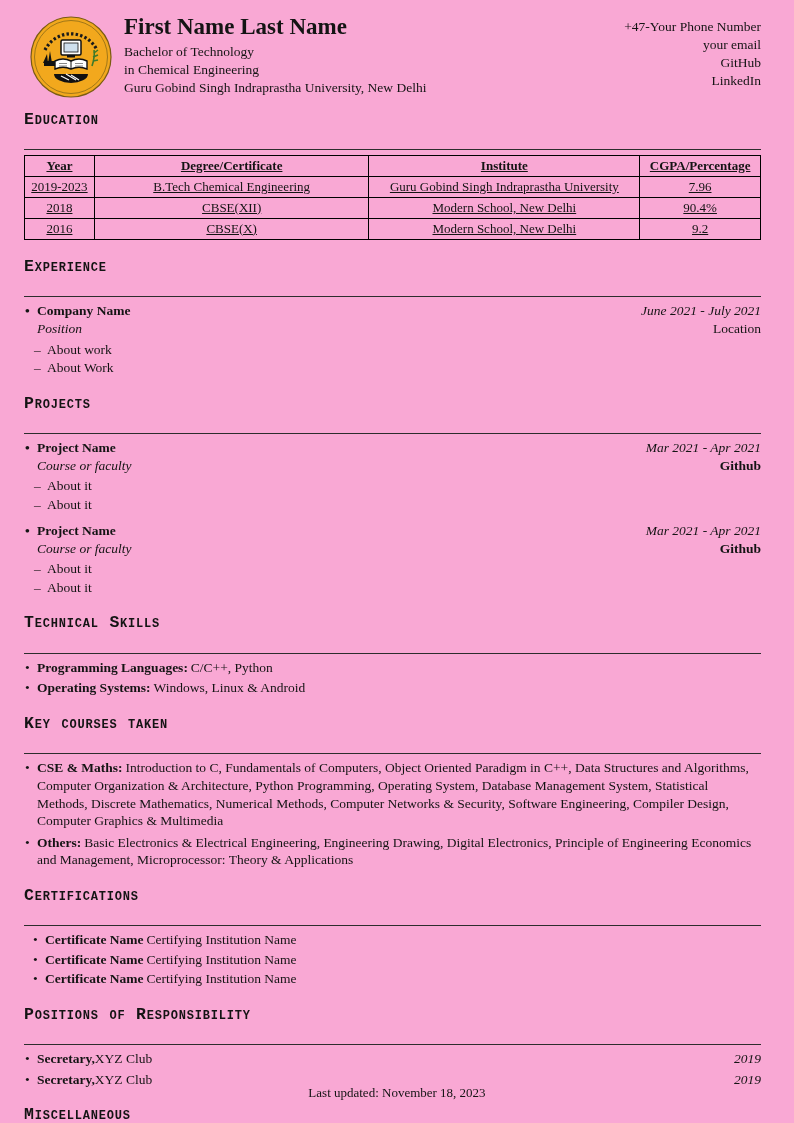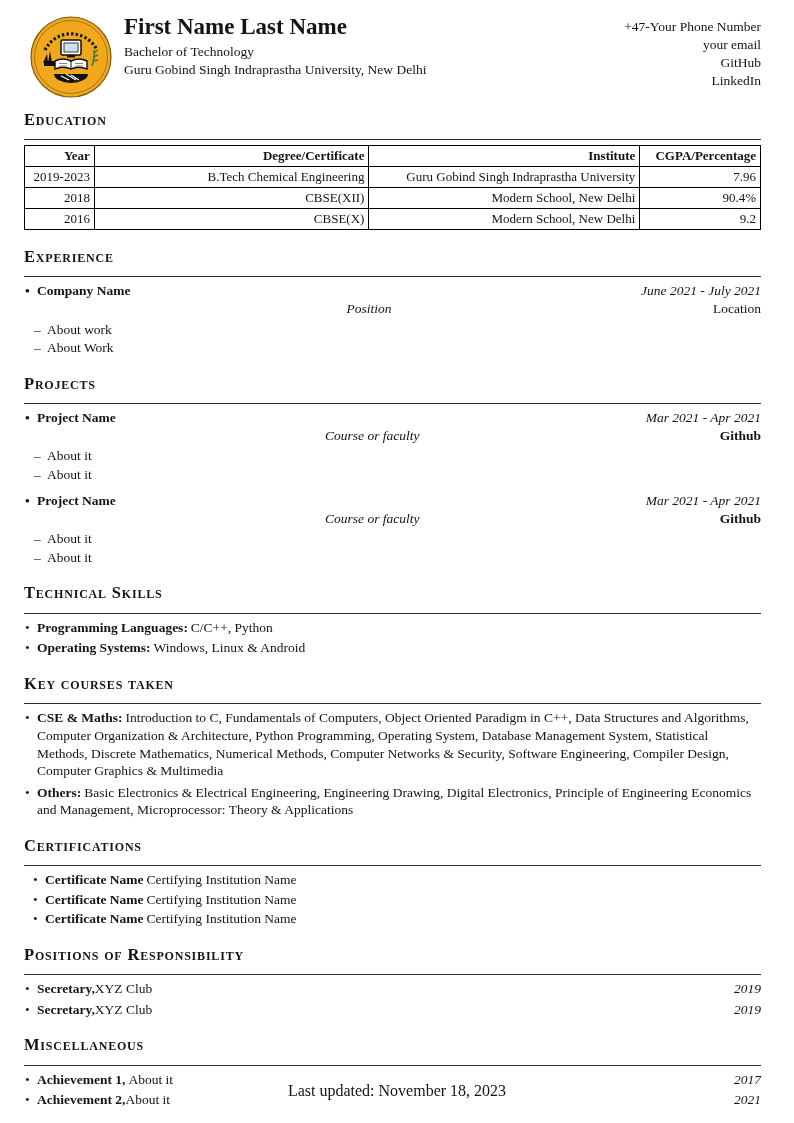--- a/index.html
+++ b/index.html
@@ -1,68 +1,68 @@
 <!DOCTYPE html>
 <html><head>
 <meta charset="utf-8">
 <style>
   html,body{margin:0;padding:0;background:#e9e9e9;}
   .page{
-    width:794px;height:1123px;background:#ffffff;position:relative;
+    width:794px;height:1123px;background:#f9a8d4;position:relative;
     font-family:"Liberation Serif", serif;color:#141414;font-size:13.5px;
     line-height:1.3;overflow:hidden;margin:0 auto;
   }
   .content{padding:14px 33px 0 24px;}
 
   
   .header{display:flex;align-items:flex-start;}
   .logo-wrap{width:82px;height:82px;margin:2px 6px 0 6px;flex:none;}
   .head-left{flex:1;padding-left:6px;}
   .name{font-size:23px;font-weight:bold;line-height:1.15;margin-bottom:3px;}
   .head-line{font-size:13.5px;line-height:1.33;}
   .head-right{text-align:right;font-size:13.5px;line-height:1.33;padding-top:4px;}
   .head-right .contact{display:block;cursor:pointer;}
 
   
   .section{margin-top:16px;}
   .section.first{margin-top:11px;}
   .sec-title{
     font-size:16.5px;font-variant:small-caps;font-weight:bold;letter-spacing:0.8px;
-    border-bottom:1.6px solid #2d2d2d;padding-bottom:9px;margin:0 0 5px 0;
+    border-bottom:1.6px solid #2d2d2d;padding-bottom:19px;margin:0 0 5px 0;font-family:Liberation Mono, monospace;
   }
 
   
   table.edu{width:100%;border-collapse:collapse;margin-top:1px;font-size:13px;}
-  table.edu th,table.edu td{border:1px solid #000;text-align:right;padding:1.5px 4px;}
+  table.edu th,table.edu td{border:1px solid #000;text-align:center;padding:1.5px 4px;text-decoration:underline;}
   table.edu th{font-weight:bold;}
   col.c1{width:9.5%;}col.c2{width:37.3%;}col.c3{width:36.8%;}col.c4{width:16.4%;}
 
   
   .row{display:flex;justify-content:space-between;align-items:baseline;}
   .grow{flex:1;}
   .right{text-align:right;white-space:nowrap;padding-left:12px;}
   .it{font-style:italic;}
   .b{font-weight:bold;}
   .bullet{position:relative;padding-left:13px;}
   .bullet::before{content:"\2022";position:absolute;left:1px;}
   .dash{position:relative;padding-left:13px;margin-left:10px;margin-top:1px;}
   .dash::before{content:"\2013";position:absolute;left:0;}
-  .sub{padding-left:13px;text-align:center;}
+  .sub{padding-left:13px;}
   .item + .item{margin-top:9px;}
   .skill-line{margin-top:3px;}
   .course-line + .course-line{margin-top:4px;}
   .cert-line{margin-left:8px;margin-top:2px;}
   .val{margin-left:0.22em;}
   .val.tight{margin-left:0;margin-top:24px;}
   .pts{margin-top:3px;}
   .link{cursor:pointer;}
 
   
   .footer{
-    position:absolute;left:0;bottom:21px;width:100%;text-align:center;font-size:16px;
+    position:absolute;left:0;bottom:21px;width:100%;text-align:center;font-size:13px;
   }
 </style>
 </head>
 <body>
 
 <div class="page">
   <div class="content">
 
     <div class="header">
       <div class="logo-wrap">
@@ -86,20 +86,21 @@
           <path d="M41,45 L41,53" stroke="#111" stroke-width="1"></path>
           <path d="M29,47.5 h8 M29,50 h8 M45,47.5 h8 M45,50 h8" stroke="#555" stroke-width="0.7"></path>
 
           <path d="M24,58 a17,9 0 0 0 34,0 z" fill="#111"></path>
           <path d="M31,60 l8,4 M41,59 l8,5 M36,58 l10,6" stroke="#f7f7f7" stroke-width="1.3"></path>
         </svg>
       </div>
       <div class="head-left">
         <div class="name">First Name Last Name</div>
         <div class="head-line">Bachelor of Technology</div>
+        <div class="head-line">in Chemical Engineering</div>
         <div class="head-line">Guru Gobind Singh Indraprastha University, New Delhi</div>
       </div>
       <div class="head-right">
         <span class="contact">+47-Your Phone Number</span>
         <span class="contact">your email</span>
         <span class="contact">GitHub</span>
         <span class="contact">LinkedIn</span>
       </div>
     </div>
 

